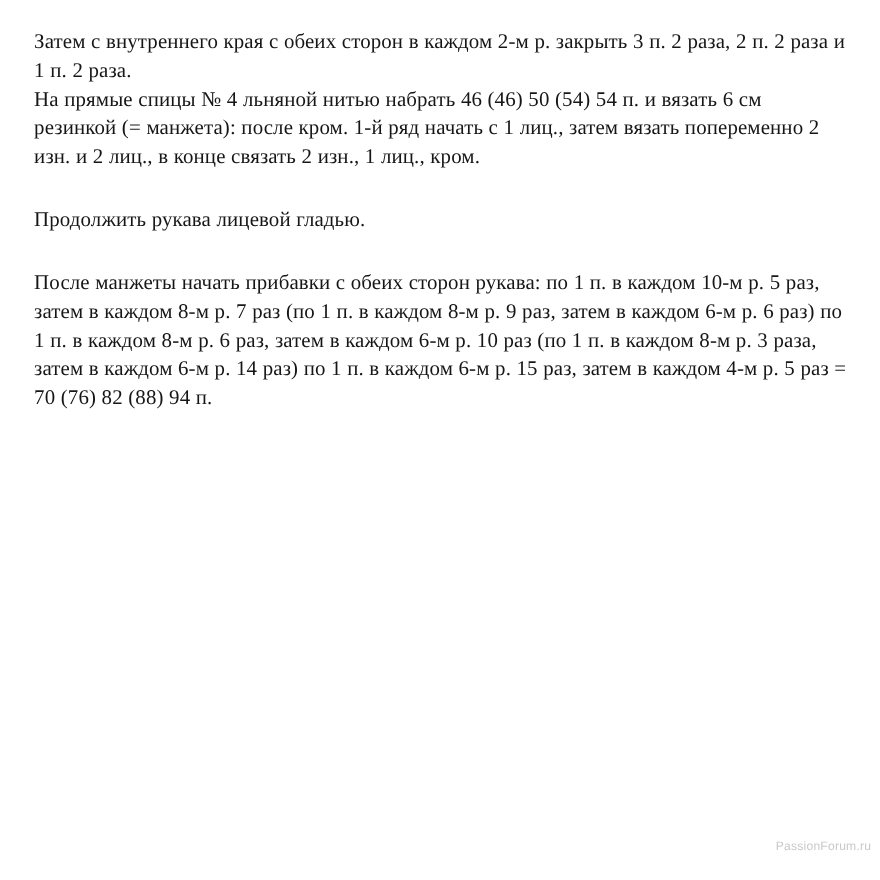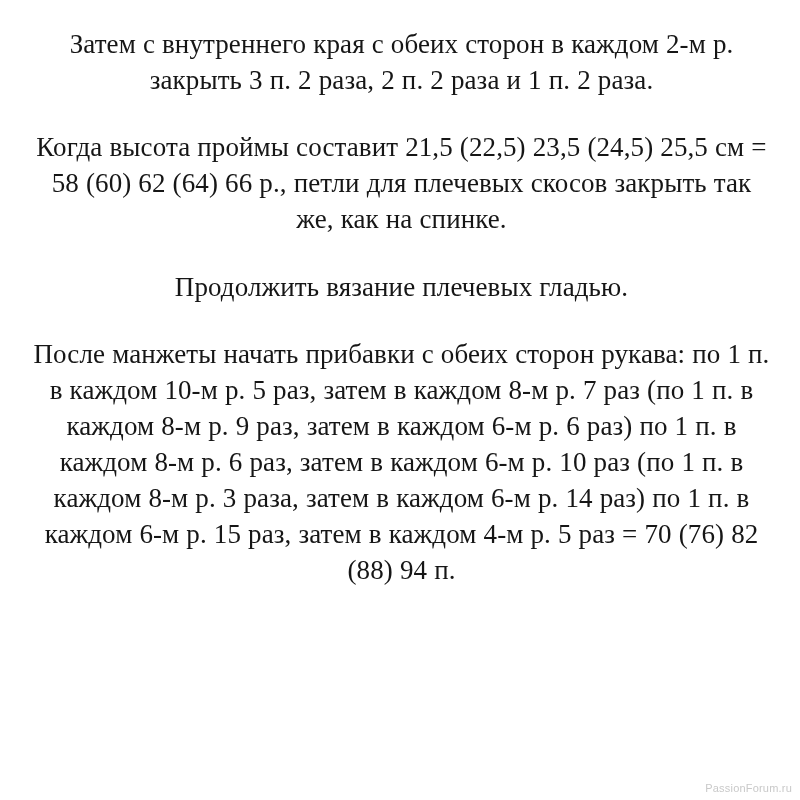--- a/index.html
+++ b/index.html
@@ -19,24 +19,24 @@
 
   #page {
     box-sizing: border-box;
     width: 800px;
     height: 800px;
     padding: 26px 28px 0 31px;
     position: relative;
   }
 
   .doc-body {
-    font-size: 27px;
-    line-height: 36px;
+    font-size: 19px;
+    line-height: 26px;
     letter-spacing: 0.1px;
-    text-align: center;
+    text-align: left;
     word-spacing: 0.2px;
   }
 
   .para {
     margin: 0;
     padding: 0;
     white-space: pre-wrap;
   }
 
   
@@ -45,43 +45,43 @@
   }
 
   
   .para.tight {
     margin-top: 0;
   }
 
   .watermark {
     position: absolute;
     right: 8px;
-    bottom: 5px;
+    bottom: 23px;
     font-family: "Liberation Sans", "DejaVu Sans", sans-serif;
     font-size: 11px;
     line-height: 13px;
     color: #c9c9c9;
     letter-spacing: 0.2px;
     user-select: none;
   }
 </style>
 </head>
 <body>
 
 <div id="page">
 
   <div class="doc-body">
 
     <p class="para">Затем с внутреннего края с обеих сторон в каждом 2-м р. закрыть 3 п. 2 раза, 2 п. 2 раза и 1 п. 2 раза.</p>
 
-    <p class="para">Когда высота проймы составит 21,5 (22,5) 23,5 (24,5) 25,5 см = 58 (60) 62 (64) 66 р., петли для плечевых скосов закрыть так же, как на спинке.</p>
 
 
+    <p class="para tight">На прямые спицы № 4 льняной нитью набрать 46 (46) 50 (54) 54 п. и вязать 6 см резинкой (= манжета): после кром. 1-й ряд начать с 1 лиц., затем вязать попеременно 2 изн. и 2 лиц., в конце связать 2 изн., 1 лиц., кром.</p>
 
-    <p class="para">Продолжить вязание плечевых гладью.</p>
+    <p class="para">Продолжить рукава лицевой гладью.</p>
 
     <p class="para">После манжеты начать прибавки с обеих сторон рукава: по 1 п. в каждом 10-м р. 5 раз, затем в каждом 8-м р. 7 раз (по 1 п. в каждом 8-м р. 9 раз, затем в каждом 6-м р. 6 раз) по 1 п. в каждом 8-м р. 6 раз, затем в каждом 6-м р. 10 раз (по 1 п. в каждом 8-м р. 3 раза, затем в каждом 6-м р. 14 раз) по 1 п. в каждом 6-м р. 15 раз, затем в каждом 4-м р. 5 раз = 70 (76) 82 (88) 94 п.</p>
 
 
   </div>
 
   <div class="watermark">PassionForum.ru</div>
 
 </div>
 

